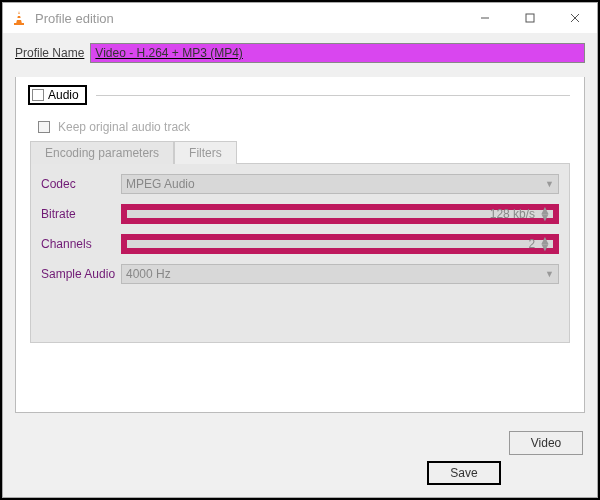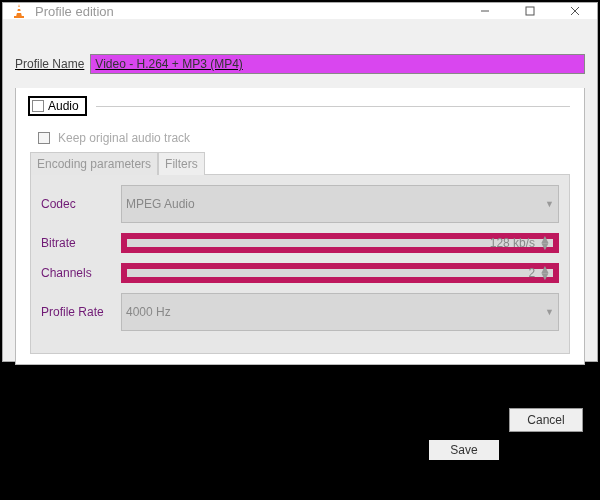--- a/index.html
+++ b/index.html
@@ -1,17 +1,17 @@
 <!DOCTYPE html>
 <html><head>
 <meta charset="utf-8">
 <style>
 * { box-sizing: border-box; margin: 0; padding: 0; font-family: "Segoe UI", Tahoma, sans-serif; font-size: 12px; }
 body { background: #000; width: 600px; height: 500px; overflow: hidden; }
-.window { background: #f0f0f0; width: 596px; height: 360px; margin: 2px; border: 1px solid #aaa; display: flex; flex-direction: column; gap: 25px; }
+.window { background: #f0f0f0; width: 596px; height: 496px; margin: 2px; border: 1px solid #aaa; display: flex; flex-direction: column; }
 .titlebar { height: 30px; background: #fff; display: flex; align-items: center; padding: 0 0 0 8px; color: #999; }
 .titlebar .app-icon { width: 16px; height: 16px; margin-right: 8px; }
 .titlebar .title { flex: 1; font-size: 13px; }
 .win-btns { display: flex; height: 100%; }
 .win-btn { width: 45px; display: flex; align-items: center; justify-content: center; color: #666; }
 .win-btn svg { stroke: #555; }
 .content { padding: 10px 12px 8px 12px; flex: 1; display: flex; flex-direction: column; }
 .profile-row { display: flex; align-items: center; margin-bottom: 14px; text-decoration: underline; }
 .profile-row label { color: #444; margin-right: 6px; }
 .profile-row input { flex: 1; border: 1px solid #888; height: 20px; padding: 2px 4px; background: #d946ef; color: #333; }
@@ -20,26 +20,26 @@
 .tab-o.active { background: #fff; border-color: #bbb; }
 .tab-body { background: #fff; border: 1px solid #bbb; border-top: none; padding: 10px 10px 10px 10px; flex: 1; position: relative; }
 .audio-check-row { position: relative; height: 18px; margin-bottom: 15px; }
 .audio-check-wrap { position: absolute; top: -2px; left: 2px; border: 2px solid #000; padding: 1px 6px 1px 2px; display: flex; align-items: center; background: #fff; }
 .chk { width: 12px; height: 12px; border: 1px solid #888; background: #fff; margin-right: 4px; display: inline-block; }
 .chk.disabled { background: #f5f5f5; }
 .audio-hr { position: absolute; top: 8px; left: 70px; right: 4px; border-top: 1px solid #ccc; }
 .keep-row { display: flex; align-items: center; color: #aaa; margin: 4px 0 6px 8px; }
 .keep-row span { margin-left: 4px; }
 .subtabs { display: flex; margin-left: 4px; }
-.subtab { padding: 4px 6px; color: #999; border: 1px solid #ccc; border-bottom: none; background: #eee; position: relative; top: 1px; }
+.subtab { padding: 4px 14px; color: #999; border: 1px solid #ccc; border-bottom: none; background: #eee; position: relative; top: 1px; }
 .subtab.active { background: #e6e6e6; }
 .params { background: #e7e7e7; border: 1px solid #ccc; padding: 10px 10px; margin: 0 4px; height: 180px; }
 .param-row { display: flex; align-items: center; margin-bottom: 10px; }
 .param-row .lbl { width: 80px; color: #701a75; }
-.sel { flex: 1; height: 20px; background: #d8d8d8; border: 1px solid #bbb; display: flex; align-items: center; justify-content: space-between; padding: 18px 4px; color: #888; }
+.sel { flex: 1; height: 20px; background: #d8d8d8; border: 1px solid #bbb; display: flex; align-items: center; justify-content: space-between; padding: 0 4px; color: #888; }
 .sel .caret { font-size: 9px; color: #999; }
 .spin { flex: 1; height: 20px; background: #d8d8d8; border: 6px solid #be185d; display: flex; align-items: center; justify-content: flex-end; padding: 0 2px 0 4px; color: #888; }
 .spin .val { flex: 1; text-align: right; padding-right: 4px; }
 .spin .arrows { display: flex; flex-direction: column; line-height: 7px; font-size: 7px; color: #999; }
 .footer { display: flex; justify-content: flex-end; padding: 10px 14px 12px 0; gap: 8px; }
 .btn { min-width: 74px; height: 24px; border: 1px solid #999; background: #efefef; color: #333; display: flex; align-items: center; justify-content: center; }
 .btn.save { border: 2px solid #000; margin-top: 30px; }
 </style>
 </head>
 <body>
@@ -123,27 +123,27 @@
           <span class="lbl">Channels</span>
           <div class="spin">
             <span class="val">2</span>
             <span class="arrows">
                 <span>▲</span>
                 <span>▼</span>
               </span>
           </div>
         </div>
         <div class="param-row">
-          <span class="lbl">Profile Rate</span>
+          <span class="lbl">Sample Audio</span>
           <div class="sel">
             <span>4000 Hz</span>
             <span class="caret">▼</span>
           </div>
         </div>
       </div>
     </div>
   </div>
 
   <div class="footer">
     <div class="btn save">Save</div>
-    <div class="btn">Cancel</div>
+    <div class="btn">Video</div>
   </div>
 </div>
 
 </body></html>

